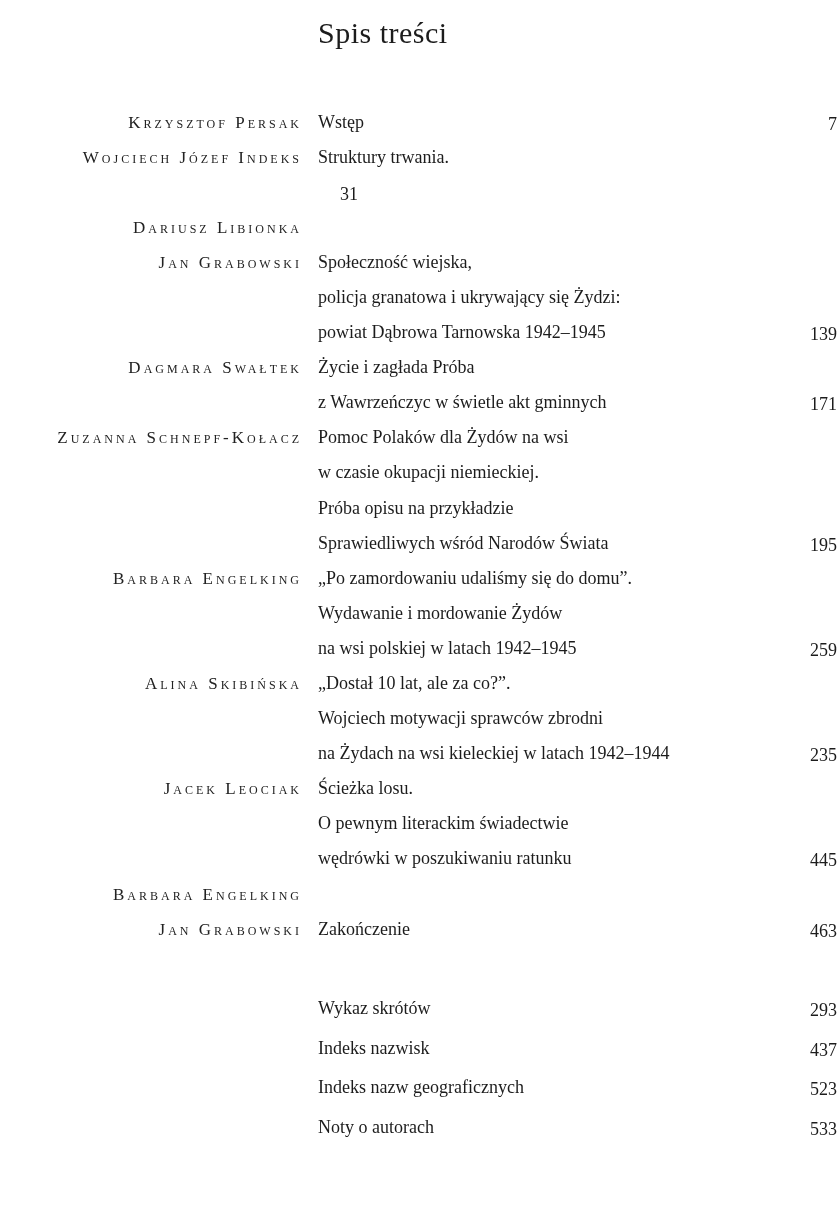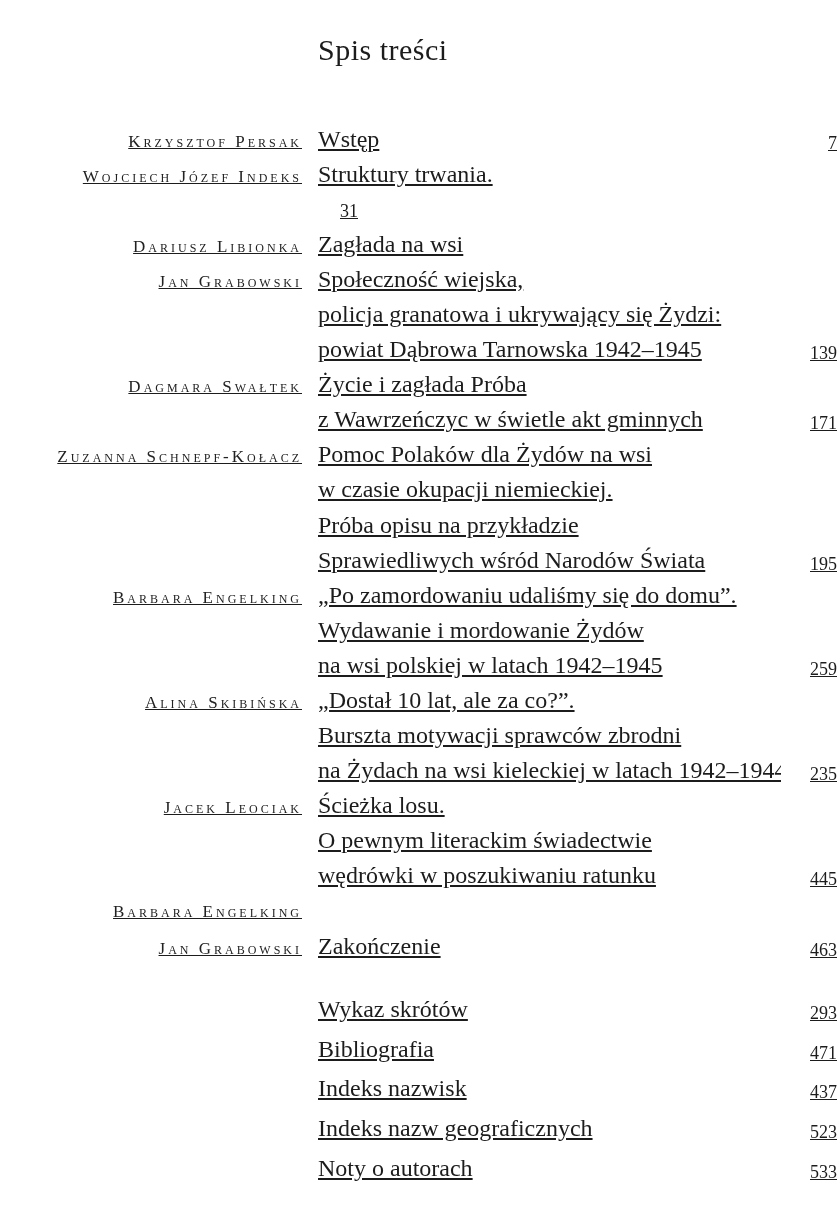--- a/index.html
+++ b/index.html
@@ -10,66 +10,65 @@
   .page {
     position: relative;
     width: 840px;
     height: 1219px;
     margin: 0 auto;
     background: #ffffff;
     color: #1c1c1c;
     font-family: "Liberation Serif", "DejaVu Serif", serif;
     overflow: hidden;
     box-sizing: border-box;
-    padding-top: 33px;
+    padding-top: 16px;
   }
   .page-title {
     margin: 0 0 0 318px;
     font-size: 30px;
     font-weight: 400;
     letter-spacing: 0.5px;
     line-height: 1.15;
   }
   .toc-list {
     margin-top: 54px;
-    text-decoration: underline;
   }
   .toc-line {
     display: flex;
     align-items: baseline;
     height: 35.1px;
     line-height: 35.1px;
     white-space: nowrap;
   }
   .author {
     flex: none;
     width: 302px;
     text-align: right;
     font-variant: small-caps;
     font-size: 17px;
     letter-spacing: 3px;
     color: #222222;
   }
   .title-text {
     flex: 1 1 auto;
     padding-left: 16px;
-    font-size: 24px;
+    font-size: 18px;
     overflow: hidden;
   }
   .page-num {
     flex: none;
     width: 56px;
     text-align: right;
     font-size: 18px;
     padding-right: 3px;
     position: relative;
     top: 2px;
   }
   .toc-back {
-    margin-top: 26px;
+    margin-top: 42px;
   }
   .toc-back .toc-line {
     height: 39.8px;
     line-height: 39.8px;
   }
 </style>
 </head>
 <body>
 
 <div class="page">
@@ -88,21 +87,20 @@
     <span class="page-num"></span>
   </div>
 
   <div class="toc-line">
     <span class="author"></span>
     <span class="page-num">31</span>
   </div>
 
   <div class="toc-line">
     <span class="author">Dariusz Libionka</span>
-    <span class="title-text">Zagłada na wsi</span>
     <span class="page-num"></span>
   </div>
 
 
   <div class="toc-line">
     <span class="author">Jan Grabowski</span>
     <span class="title-text">Społeczność wiejska,</span>
     <span class="page-num"></span>
   </div>
 
@@ -173,21 +171,21 @@
   </div>
 
   <div class="toc-line">
     <span class="author">Alina Skibińska</span>
     <span class="title-text">„Dostał 10 lat, ale za co?”.</span>
     <span class="page-num"></span>
   </div>
 
   <div class="toc-line">
     <span class="author"></span>
-    <span class="title-text">Burszta motywacji sprawców zbrodni</span>
+    <span class="title-text">Wojciech motywacji sprawców zbrodni</span>
     <span class="page-num"></span>
   </div>
 
   <div class="toc-line">
     <span class="author"></span>
     <span class="title-text">na Żydach na wsi kieleckiej w latach 1942–1944</span>
     <span class="page-num">235</span>
   </div>
 
   <div class="toc-line">
@@ -221,25 +219,20 @@
   </div>
 </div>
 
   <div id="toc-back" class="toc-list toc-back">
   <div class="toc-line">
     <span class="author"></span>
     <span class="title-text">Wykaz skrótów</span>
     <span class="page-num">293</span>
   </div>
 
-  <div class="toc-line">
-    <span class="author"></span>
-    <span class="title-text">Bibliografia</span>
-    <span class="page-num">471</span>
-  </div>
 
   <div class="toc-line">
     <span class="author"></span>
     <span class="title-text">Indeks nazwisk</span>
     <span class="page-num">437</span>
   </div>
 
   <div class="toc-line">
     <span class="author"></span>
     <span class="title-text">Indeks nazw geograficznych</span>

